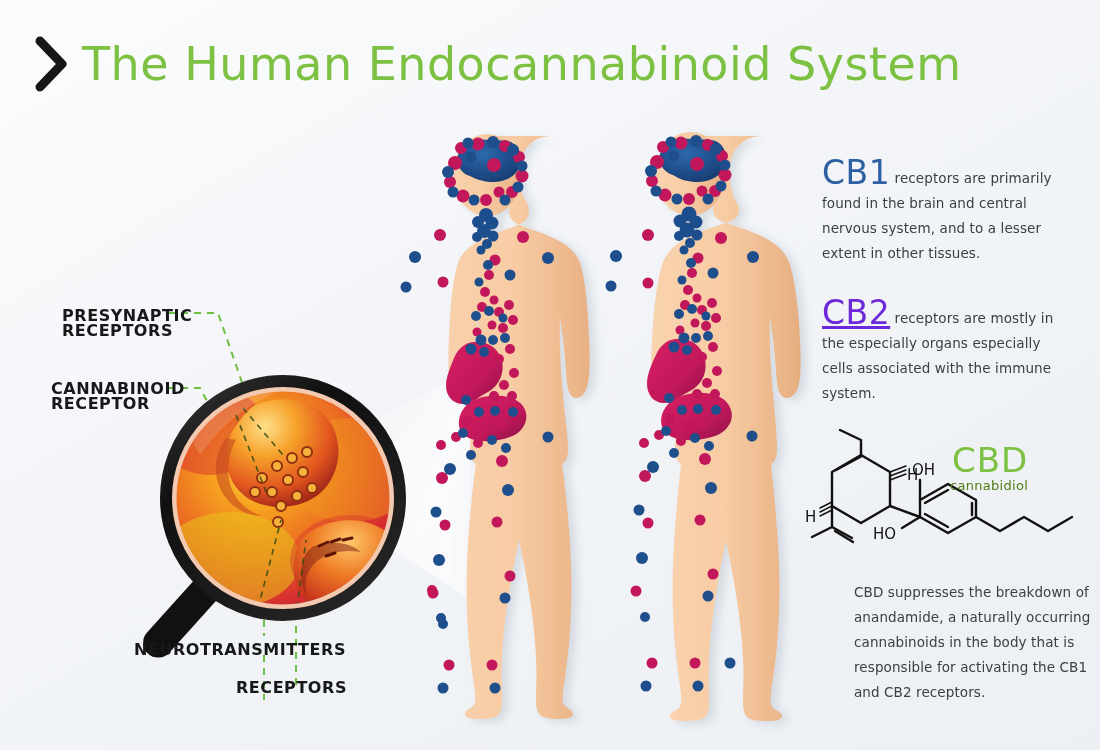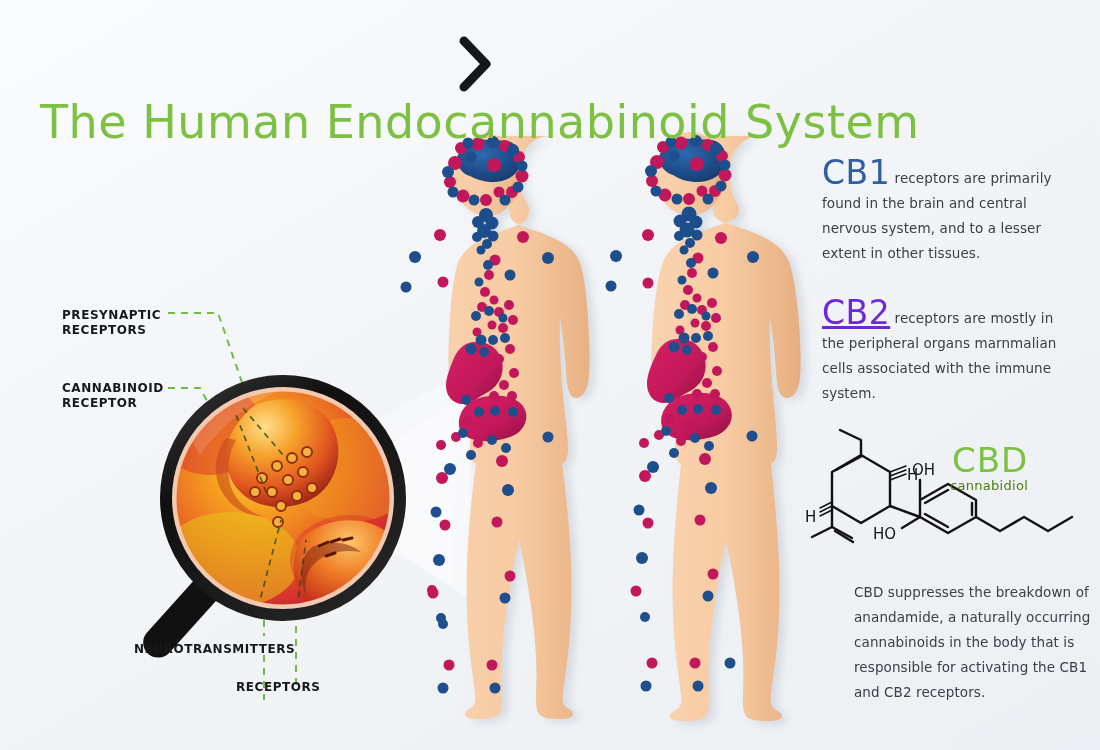--- a/index.html
+++ b/index.html
@@ -5,21 +5,21 @@
   * { margin:0; padding:0; box-sizing:border-box; }
   html,body { width:1100px; height:750px; overflow:hidden; }
   body {
     font-family: "DejaVu Sans", sans-serif;
     background: linear-gradient(150deg, #fbfcfd 0%, #f3f5f8 40%, #eceff3 100%);
     position:relative;
   }
   .stage { position:absolute; inset:0; }
 
   
-  #title-row { position:absolute; left:30px; top:33px; display:flex; align-items:center;flex-direction:column; }
+  #title-row { position:absolute; left:30px; top:33px; display:flex; align-items:center; }
   #chevron { width:42px; height:62px; flex:0 0 auto; }
   #title-text {
     font-family:"DejaVu Sans", sans-serif;
     font-size:46px; font-weight:400; letter-spacing:0.5px;
     color:#7CC142; white-space:nowrap; margin-left:10px;
   }
 
   
   .body-copy {
     font-size:13.5px; line-height:25px; color:#3a4046;
@@ -35,26 +35,26 @@
   #cb1-head { color:#2E5FA3; }
   #cb2-head { color:#6d28d9;text-decoration:underline; }
 
   
   #cbd-logo { position:absolute; left:950px; top:442px; text-align:right; }
   #cbd-title { font-size:34px; color:#7CC142; letter-spacing:1px; line-height:36px; }
   #cbd-sub   { font-size:13px; color:#4d7c0f; letter-spacing:0.3px; }
 
   
   .callout {
-    position:absolute; font-size:12px; font-weight:bold; color:#16181a;
+    position:absolute; font-size:16px; font-weight:bold; color:#16181a;
     letter-spacing:0.55px; line-height:15px; font-family:"DejaVu Sans", sans-serif;
     text-transform:uppercase;
   }
   #label-presynaptic   { left:62px;  top:308px; }
-  #label-cannabinoid   { left:62px;  top:381px; }
+  #label-cannabinoid   { left:51px;  top:381px; }
   #label-neurotrans    { left:134px; top:642px; }
   #label-receptors     { left:236px; top:680px; }
 
   svg { display:block; }
   #art { position:absolute; inset:0; }
 </style>
 </head>
 <body>
 
 <div class="stage">
@@ -516,21 +516,21 @@
     </svg>
     <div id="title-text">The Human Endocannabinoid System</div>
   </div>
 
 
   <div id="cb1-block" class="body-copy">
     <span id="cb1-head" class="receptor-head">CB1</span><span> receptors are primarily found in the brain and central nervous system, and to a lesser extent in other tissues.</span>
   </div>
 
   <div id="cb2-block" class="body-copy">
-    <span id="cb2-head" class="receptor-head">CB2</span><span> receptors are mostly in the peripheral organs marnmalian cells associated with the immune system.</span>
+    <span id="cb2-head" class="receptor-head">CB2</span><span> receptors are mostly in the especially organs especially cells associated with the immune system.</span>
   </div>
 
   <div id="cbd-logo">
     <div id="cbd-title">CBD</div>
     <div id="cbd-sub">cannabidiol</div>
   </div>
 
   <div id="cbd-paragraph" class="body-copy">CBD suppresses the breakdown of anandamide, a naturally occurring cannabinoids in the body that is responsible for activating the CB1 and CB2 receptors.</div>
 
   <div id="label-presynaptic" class="callout">

